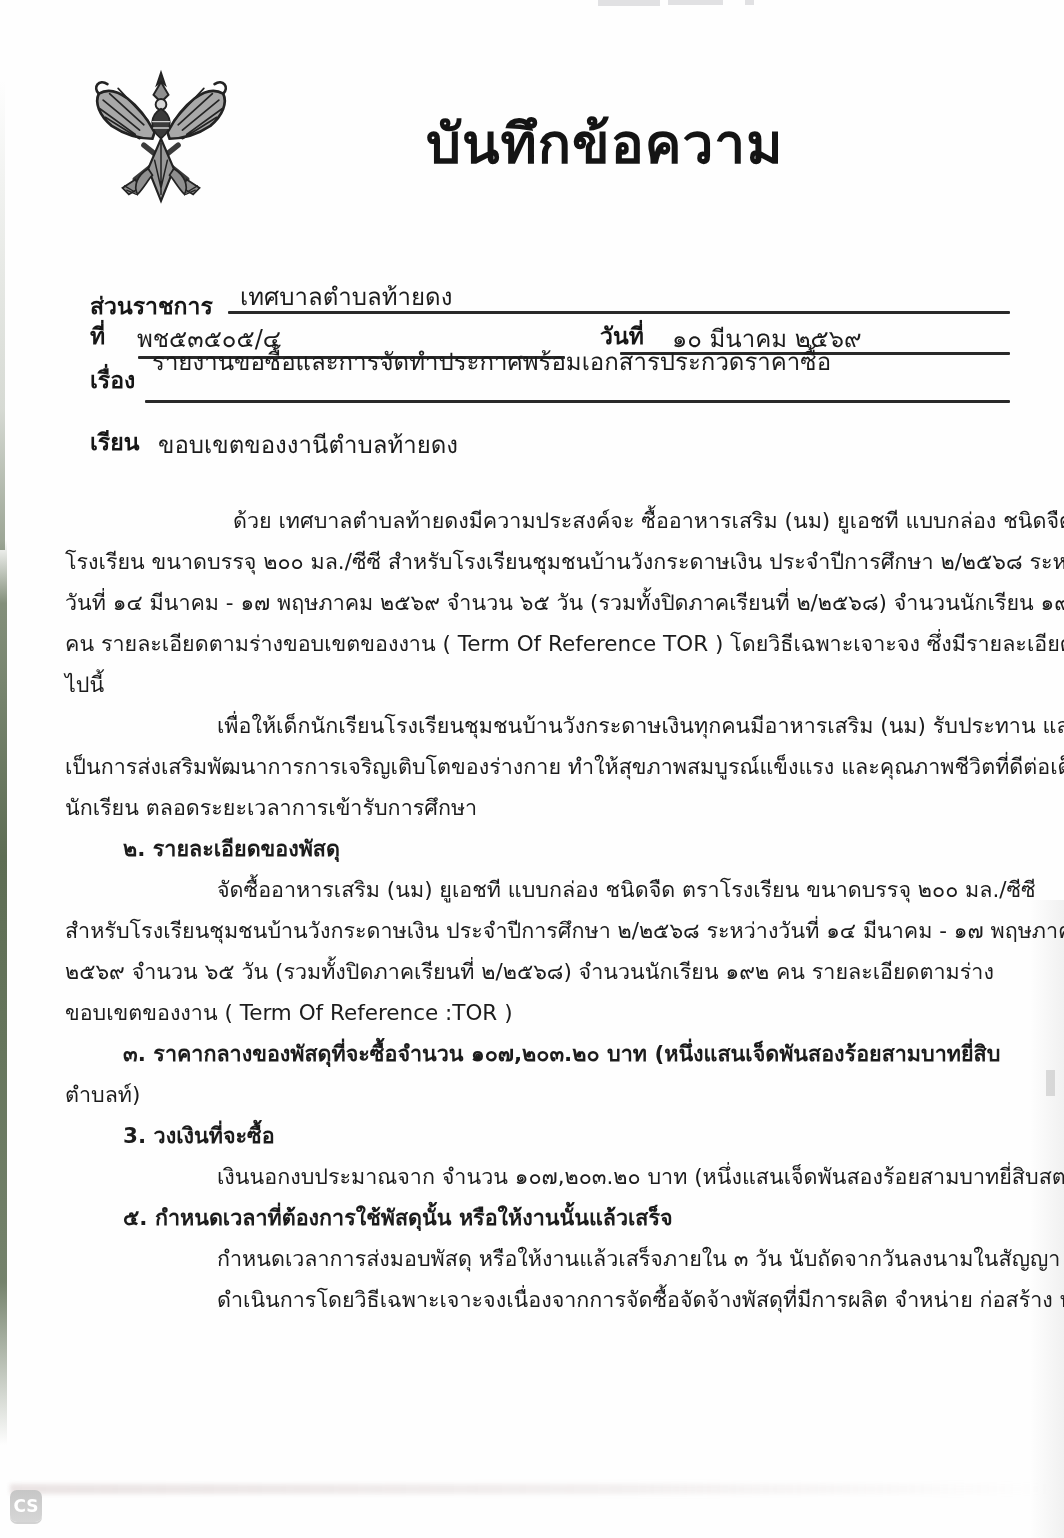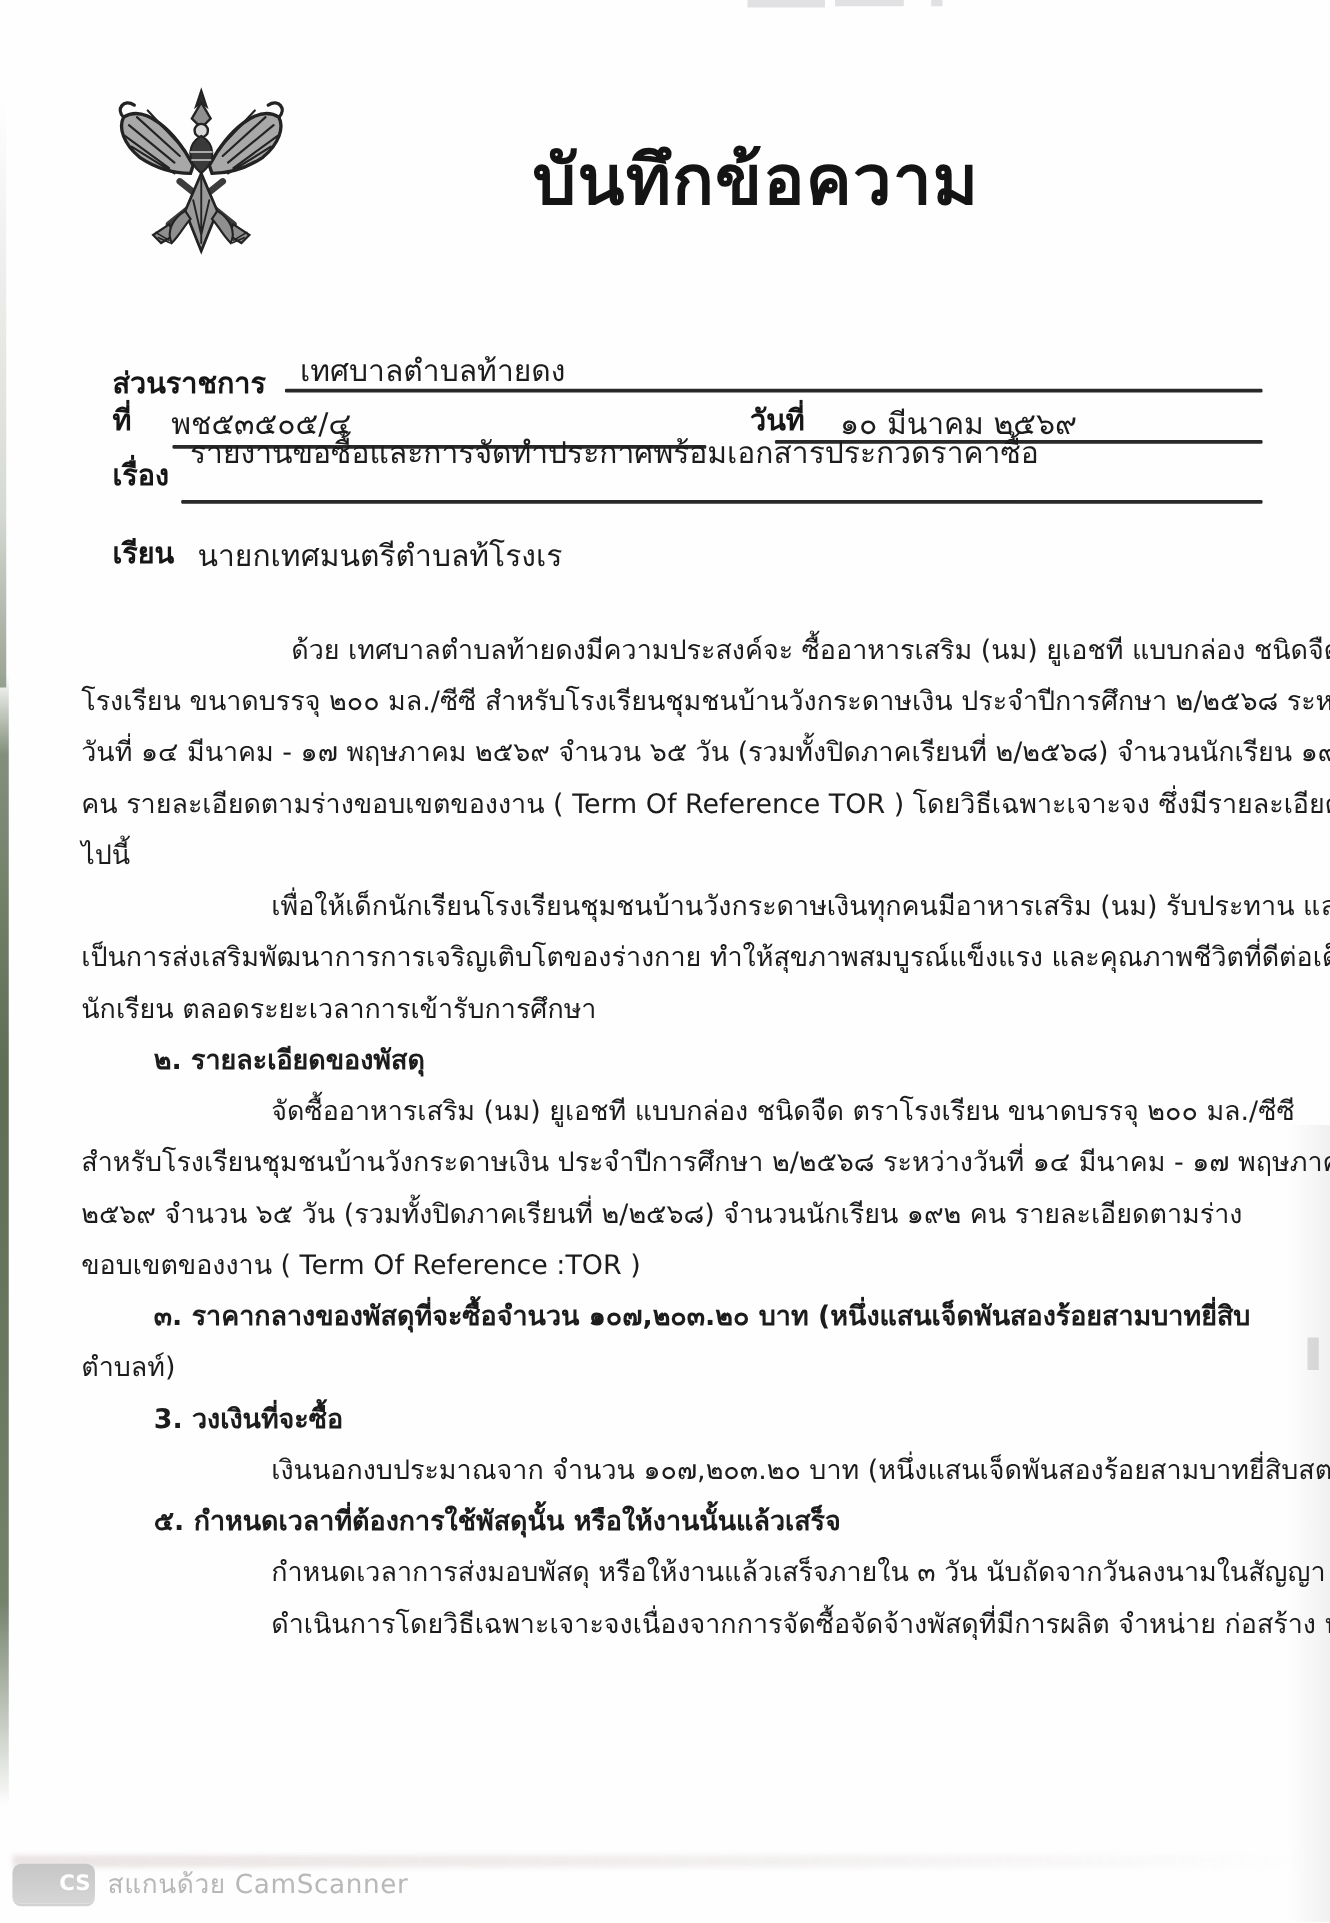--- a/index.html
+++ b/index.html
@@ -80,21 +80,21 @@
   
   .watermark{
     position:absolute;left:10px;top:1490px;
     display:flex;align-items:center;gap:10px;
   }
   .cs-logo{
     display:inline-flex;align-items:center;justify-content:center;
     width:32px;height:32px;border-radius:7px;
     background:linear-gradient(to bottom,#c6c6c6,#d6d6d6);
     box-shadow:0 2px 0 rgba(180,180,180,.6);
-    color:#ffffff;font-weight:bold;font-size:17px;padding-left:34px;
+    color:#ffffff;font-weight:bold;font-size:17px;
   }
   .wm-text{font-size:21px;color:#b8b8b8;letter-spacing:.5px;}
 </style>
 </head>
 <body>
 
 <div class="page">
 
   <div class="edge-left"></div>
   <div class="edge-left-faint"></div>
@@ -151,21 +151,21 @@
 
   <span class="f-label lab-date">วันที่</span>
   <span class="f-value val-date">๑๐ มีนาคม ๒๕๖๙</span>
   <div class="rule rule-date"></div>
 
   <span class="f-label lab-subject">เรื่อง</span>
   <span class="f-value val-subject">รายงานขอซื้อและการจัดทำประกาศพร้อมเอกสารประกวดราคาซื้อ</span>
   <div class="rule rule-subject"></div>
 
   <span class="f-label lab-to">เรียน</span>
-  <span class="f-value val-to">นายกเทศมนตรีตำบลท้โรงเร</span>
+  <span class="f-value val-to">ขอบเขตของงานีตำบลท้ายดง</span>
 
   <div class="doc-body">
       <div class="line ind-p1">ด้วย เทศบาลตำบลท้ายดงมีความประสงค์จะ ซื้ออาหารเสริม (นม) ยูเอชที แบบกล่อง ชนิดจืด ตรา</div>
       <div class="line">โรงเรียน ขนาดบรรจุ ๒๐๐ มล./ซีซี สำหรับโรงเรียนชุมชนบ้านวังกระดาษเงิน ประจำปีการศึกษา ๒/๒๕๖๘ ระหว่าง</div>
       <div class="line">วันที่ ๑๔ มีนาคม - ๑๗ พฤษภาคม ๒๕๖๙ จำนวน ๖๕ วัน (รวมทั้งปิดภาคเรียนที่ ๒/๒๕๖๘) จำนวนนักเรียน ๑๙๒</div>
       <div class="line">คน รายละเอียดตามร่างขอบเขตของงาน ( Term Of Reference TOR ) โดยวิธีเฉพาะเจาะจง ซึ่งมีรายละเอียด ดังต่อ</div>
       <div class="line">ไปนี้</div>
       <div class="line ind-p2">เพื่อให้เด็กนักเรียนโรงเรียนชุมชนบ้านวังกระดาษเงินทุกคนมีอาหารเสริม (นม) รับประทาน และ</div>
       <div class="line">เป็นการส่งเสริมพัฒนาการการเจริญเติบโตของร่างกาย ทำให้สุขภาพสมบูรณ์แข็งแรง และคุณภาพชีวิตที่ดีต่อเด็ก</div>
       <div class="line">นักเรียน ตลอดระยะเวลาการเข้ารับการศึกษา</div>
@@ -178,16 +178,15 @@
       <div class="line">ตำบลท์)</div>
       <div class="line ind-h bold">3. วงเงินที่จะซื้อ</div>
       <div class="line ind-p2">เงินนอกงบประมาณจาก จำนวน ๑๐๗,๒๐๓.๒๐ บาท (หนึ่งแสนเจ็ดพันสองร้อยสามบาทยี่สิบสตางค์)</div>
       <div class="line ind-h bold">๕. กำหนดเวลาที่ต้องการใช้พัสดุนั้น หรือให้งานนั้นแล้วเสร็จ</div>
       <div class="line ind-p2">กำหนดเวลาการส่งมอบพัสดุ หรือให้งานแล้วเสร็จภายใน ๓ วัน นับถัดจากวันลงนามในสัญญา</div>
       <div class="line ind-p2">ดำเนินการโดยวิธีเฉพาะเจาะจงเนื่องจากการจัดซื้อจัดจ้างพัสดุที่มีการผลิต จำหน่าย ก่อสร้าง หรือให้</div>
     </div>
 
   <div class="watermark">
     <span class="cs-logo">CS</span>
-    <span class="wm-text">สแกนด้วย CamScanner</span>
   </div>
 
 </div>
 
 </body></html>

